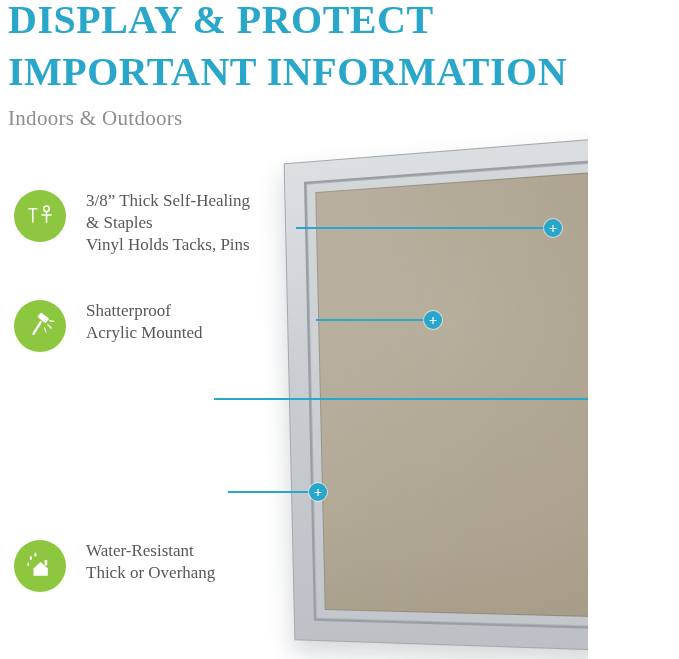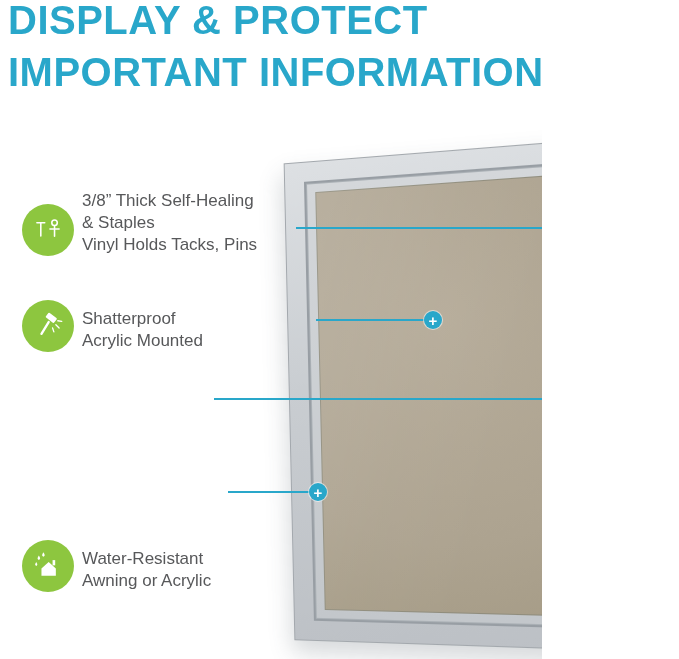--- a/index.html
+++ b/index.html
@@ -1,35 +1,35 @@
 <!DOCTYPE html>
 <html><head>
 <meta charset="utf-8">
 <style>
   * { margin:0; padding:0; box-sizing:border-box; }
   html,body { background:#fff; }
   .stage {
-    position:relative; width:542px; height:659px; overflow:hidden;
-    background:#ffffff; font-family:Liberation Sans, sans-serif;
+    position:relative; width:588px; height:659px; overflow:hidden;
+    background:#ffffff; font-family:Liberation Serif, serif;
   }
 
   
   .title {
     position:absolute; left:8px; color:#29A7CA; font-weight:700;
     font-size:40px; line-height:1.1; letter-spacing:0.5px; white-space:nowrap;
   }
   .title-1 { top:-2px; }
   .title-2 { top:50px; }
   .subtitle {
     position:absolute; left:8px; top:106px; color:#8E8E8E;
     font-size:21px; letter-spacing:0.3px; white-space:nowrap;
   }
 
   
-  .feature { position:absolute; left:22px; display:flex; align-items:flex-end; gap:8px; }
+  .feature { position:absolute; left:14px; display:flex; align-items:flex-start; gap:20px; }
   .f1 { top:190px; } .f2 { top:300px; } .f3 { top:369px; } .f4 { top:472px; } .f5 { top:540px; }
   .icon-circle {
     width:52px; height:52px; border-radius:50%; background:#8DC63F;
     flex:0 0 52px; display:flex; align-items:center; justify-content:center;
   }
   .feature-text { color:#57585A; font-size:17px; line-height:22px; white-space:nowrap; }
   .feature-text span { display:block; }
 
   
   .cline { position:absolute; height:2px; background:#29A7CA; z-index:6; }
@@ -79,20 +79,21 @@
     background:#6d737a; border-radius:1px;
   }
 </style>
 </head>
 <body>
 
 <div class="stage">
 
   <div class="title title-1">DISPLAY &amp; PROTECT</div>
   <div class="title title-2">IMPORTANT INFORMATION</div>
+  <div class="subtitle">Indoors &amp; Outdoors</div>
 
   <div class="board">
     <div class="seam"></div>
     <div class="door"></div>
     <div class="surface"></div>
     <div class="glass"></div>
   </div>
   <div class="lock"></div>
 
   <div class="feature f1">
@@ -142,21 +143,21 @@
           <path d="M16 30 l11 -10 l11 10 v11 h-22 z"></path>
           <rect x="33" y="17" width="4" height="8"></rect>
           <path d="M12 10 c-2.6 3.8 -2.6 5.6 0 7 c 2.6 -1.4 2.6 -3.2 0 -7 z"></path>
           <path d="M19 5 c-2.6 3.8 -2.6 5.6 0 7 c 2.6 -1.4 2.6 -3.2 0 -7 z"></path>
           <path d="M8 20 c-2.2 3.2 -2.2 4.8 0 6 c 2.2 -1.2 2.2 -2.8 0 -6 z"></path>
         </g>
       </svg>
     </div>
     <div class="feature-text">
       <span>Water-Resistant</span>
-      <span>Awning or Acrylic</span>
+      <span>Thick or Overhang</span>
     </div>
   </div>
 
   <div class="cline" style="left:296px; top:227px; width:257px;"></div>
   <div class="cline" style="left:316px; top:319px; width:117px;"></div>
   <div class="cline" style="left:214px; top:398px; width:417px;"></div>
   <div class="cline" style="left:228px; top:491px; width:90px;"></div>
 
   <div class="marker" style="left:544px; top:219px;">+</div>
   <div class="marker" style="left:424px; top:311px;">+</div>

